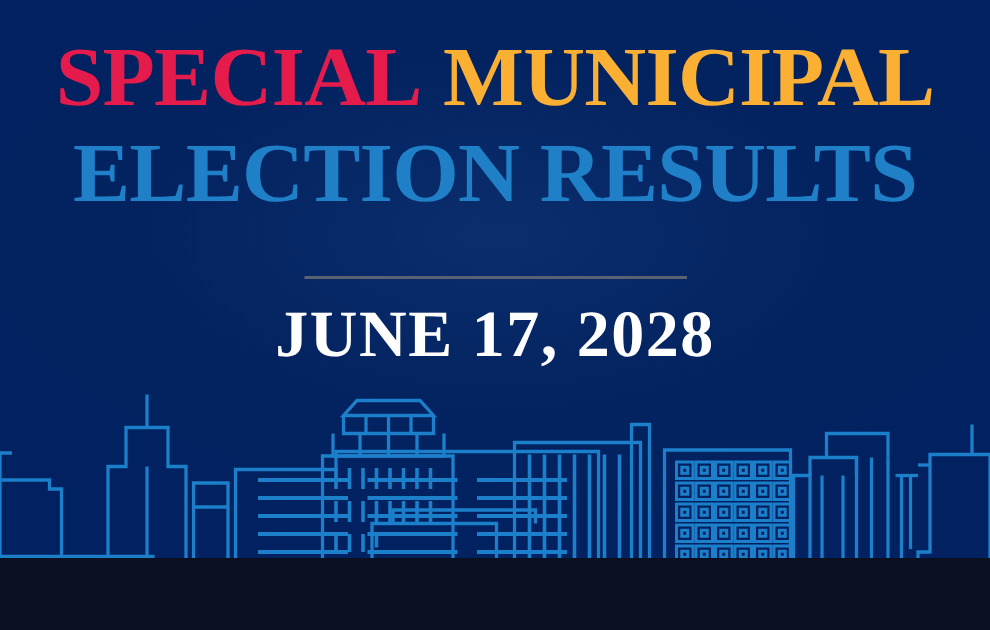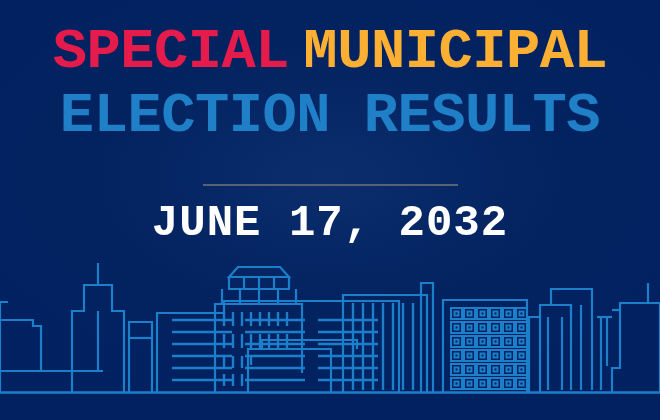--- a/index.html
+++ b/index.html
@@ -3,24 +3,24 @@
 <meta charset="utf-8">
 <style>
   html, body {
     margin: 0;
     padding: 0;
     background: #0b1020;
   }
   #poster {
     position: relative;
     width: 660px;
-    height: 420px;
+    height: 372px;
     overflow: hidden;
     background: #012160;
-    font-family: Liberation Mono, monospace;
+    font-family: Liberation Serif, serif;
     user-select: none;
   }
   
   #poster::before {
     content: "";
     position: absolute;
     inset: 0;
     background: radial-gradient(ellipse 78% 70% at 50% 42%,
                 rgba(14,48,110,0.85) 0%,
                 rgba(4,36,96,0.45) 45%,
@@ -339,16 +339,16 @@
   </svg>
 
   <div class="line1">
     <span class="w-special">SPECIAL</span><span class="sp"></span><span class="w-municipal">MUNICIPAL</span>
   </div>
 
   <div class="line2">ELECTION RESULTS</div>
 
   <div class="divider"></div>
 
-  <div class="datetext">JUNE 17, 2032</div>
+  <div class="datetext">JUNE 17, 2028</div>
 
 
 </div>
 
 </body></html>

